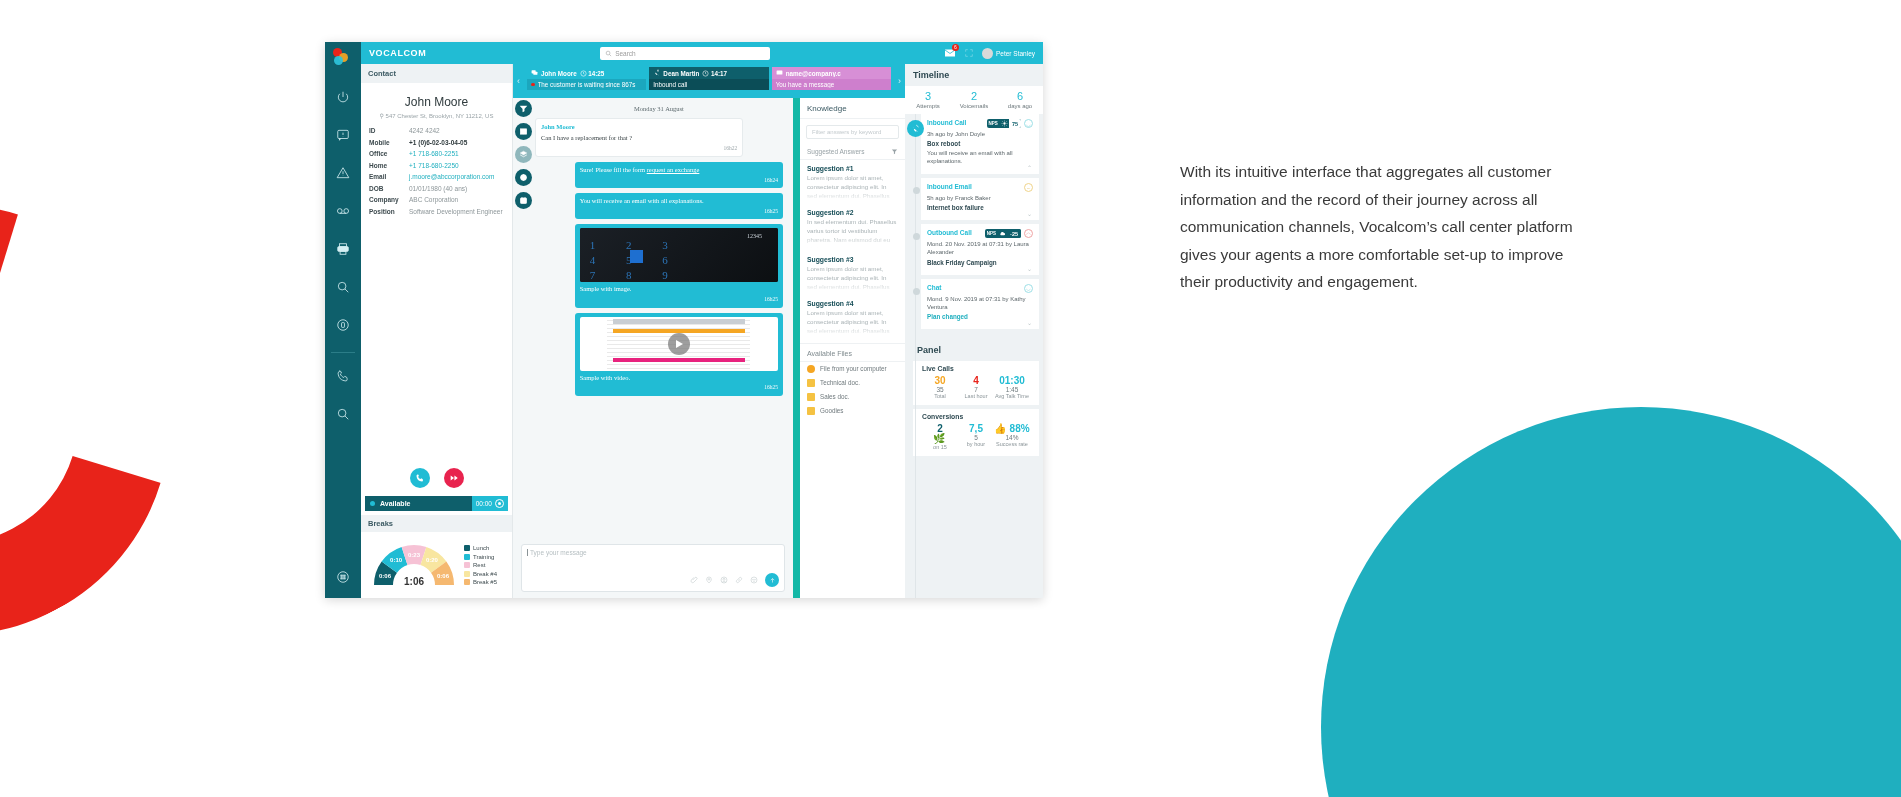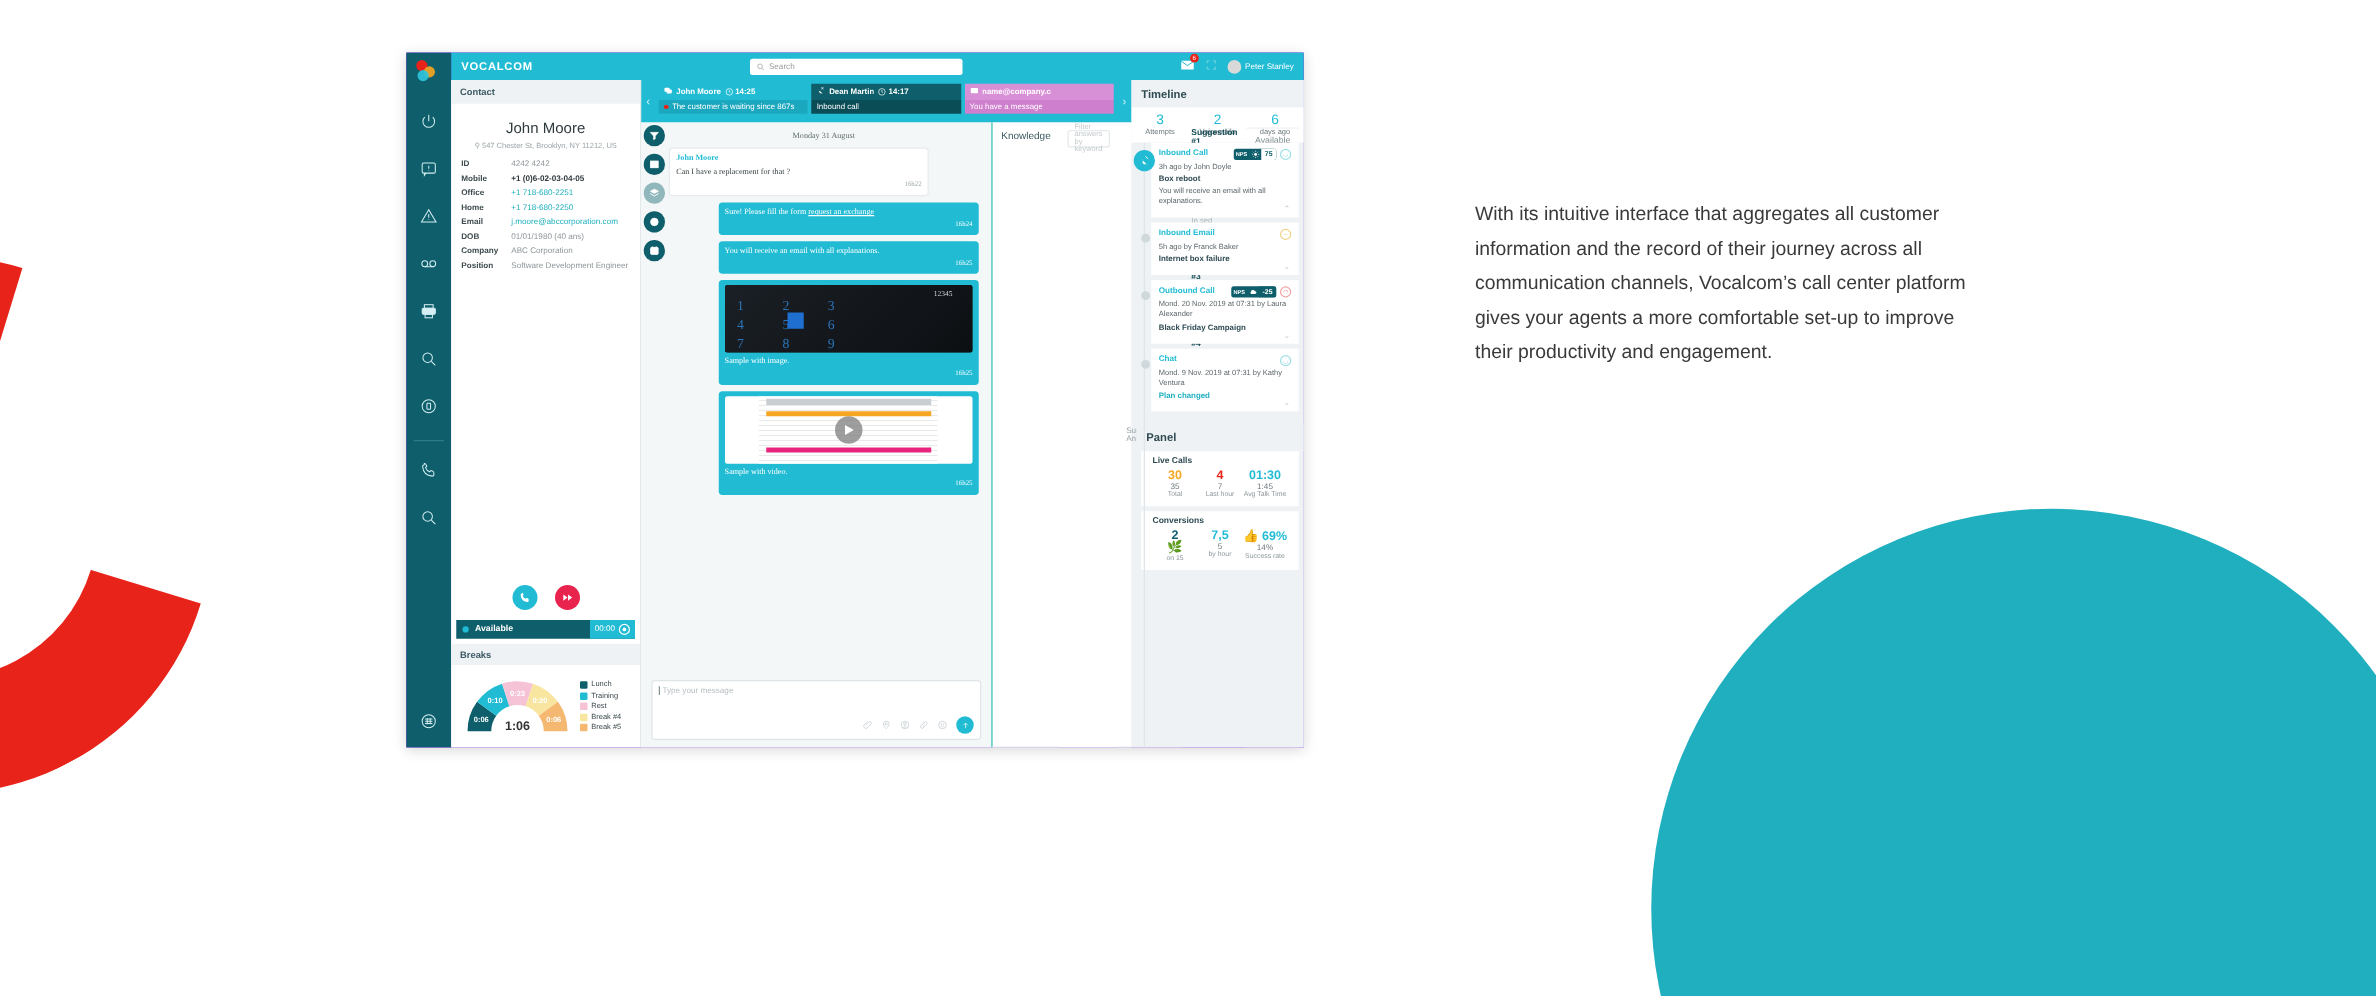--- a/index.html
+++ b/index.html
@@ -19,21 +19,21 @@
     transform:rotate(-28deg);
   }
   .deco-teal {
     position:absolute; right:-60px; bottom:-250px; width:640px; height:640px;
     background:#1FAFBF; border-radius:50%;
   }
 
   
   #app {
     position:absolute; left:325px; top:42px; width:718px; height:556px;
-    background:#6d28d9; box-shadow:0 2px 10px rgba(0,0,0,0.16);
+    background:#8b5cf6; box-shadow:0 2px 10px rgba(0,0,0,0.16);
     display:flex; overflow:hidden;
     font-size:7px; color:#404040;
   }
 
   
   .rail { width:36px; background:#0E5F6B; display:flex; flex-direction:column;
           align-items:center; padding-top:6px; flex:0 0 36px; }
   .rail .logo { width:20px; height:20px; margin-bottom:10px; position:relative; }
   .rail .logo i { position:absolute; width:9px; height:9px; border-radius:50%; }
   .rail .logo i:nth-child(1){ background:#E8231A; left:0; top:0; }
@@ -176,22 +176,22 @@
               border-radius:3px; height:48px; display:flex; flex-direction:column;
               padding:4px 5px; flex:0 0 48px; }
   .composer .ph { font-size:6.5px; color:#b6bfc2; border-left:1px solid #8a9396; padding-left:2px; }
   .comptools { margin-top:auto; display:flex; justify-content:flex-end; align-items:center; gap:7px; }
   .comptools svg { width:8px; height:8px; stroke:#b9c2c5; fill:none; stroke-width:1.5; }
   .sendbtn { width:14px; height:14px; border-radius:50%; background:#21BCD4;
              display:flex; align-items:center; justify-content:center; }
   .sendbtn svg { width:7px; height:7px; stroke:#fff; fill:none; stroke-width:2; }
 
   
-  .colknow { width:112px; flex:0 0 112px; background:#fff; border-left:1px solid #14b8a6;
-             display:flex; }
+  .colknow { width:112px; flex:0 0 112px; background:#fff; border-left:7px solid #14b8a6;
+             display:flex; flex-direction:column; }
   .kwhdr { font-size:8px; color:#3c5a63; padding:6px 7px 5px; border-bottom:1px solid #eef1f3; }
   .kwfilter { margin:6px 6px 5px; border:1px solid #e4e9eb; border-radius:2px; height:14px;
               display:flex; align-items:center; padding:0 5px; font-size:6px; color:#c3cacd; }
   .kwsa { display:flex; align-items:center; justify-content:space-between;
           padding:4px 7px; font-size:6.5px; color:#98a2a6; border-bottom:1px solid #eef1f3; }
   .kwsa svg { width:7px; height:7px; fill:#98a2a6; }
   .sugg { padding:5px 7px 3px; }
   .sugg .st { font-size:6.8px; font-weight:bold; color:#134b55; margin-bottom:2px; }
   .sugg .sb { font-size:6.2px; color:#aab3b6; line-height:1.45;
               -webkit-mask-image:linear-gradient(#000 55%, transparent 100%);
@@ -820,21 +820,21 @@
                     <div class="wreath">🌿</div>
                     <div class="mid"></div>
                     <div class="sml">on 15</div>
                   </div>
                   <div class="pstat">
                     <div class="big" style="color:#21BCD4">7,5</div>
                     <div class="mid">5</div>
                     <div class="sml">by hour</div>
                   </div>
                   <div class="pstat">
-                    <div class="big" style="color:#21BCD4">👍 69%</div>
+                    <div class="big" style="color:#21BCD4">👍 88%</div>
                     <div class="mid">14%</div>
                     <div class="sml">Success rate</div>
                   </div>
                 </div>
             </div>
           </div>
         </div>
 
       </div>
     </div>

